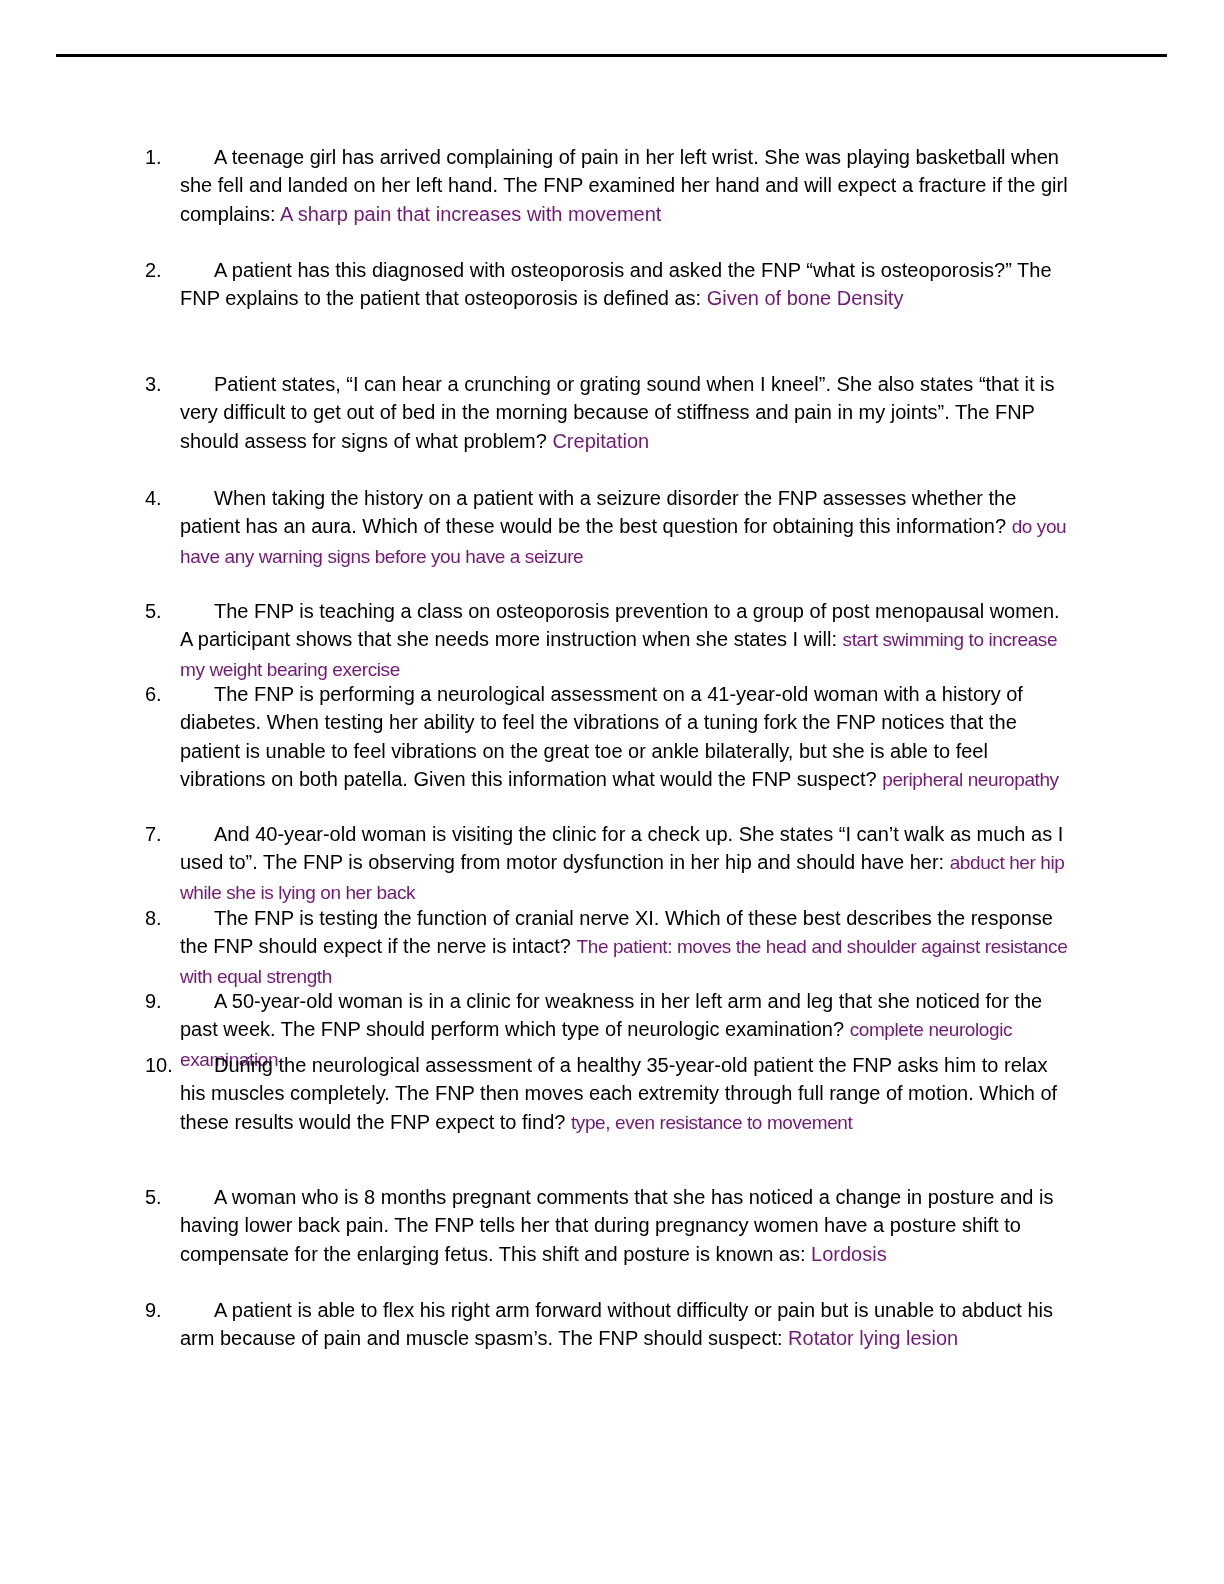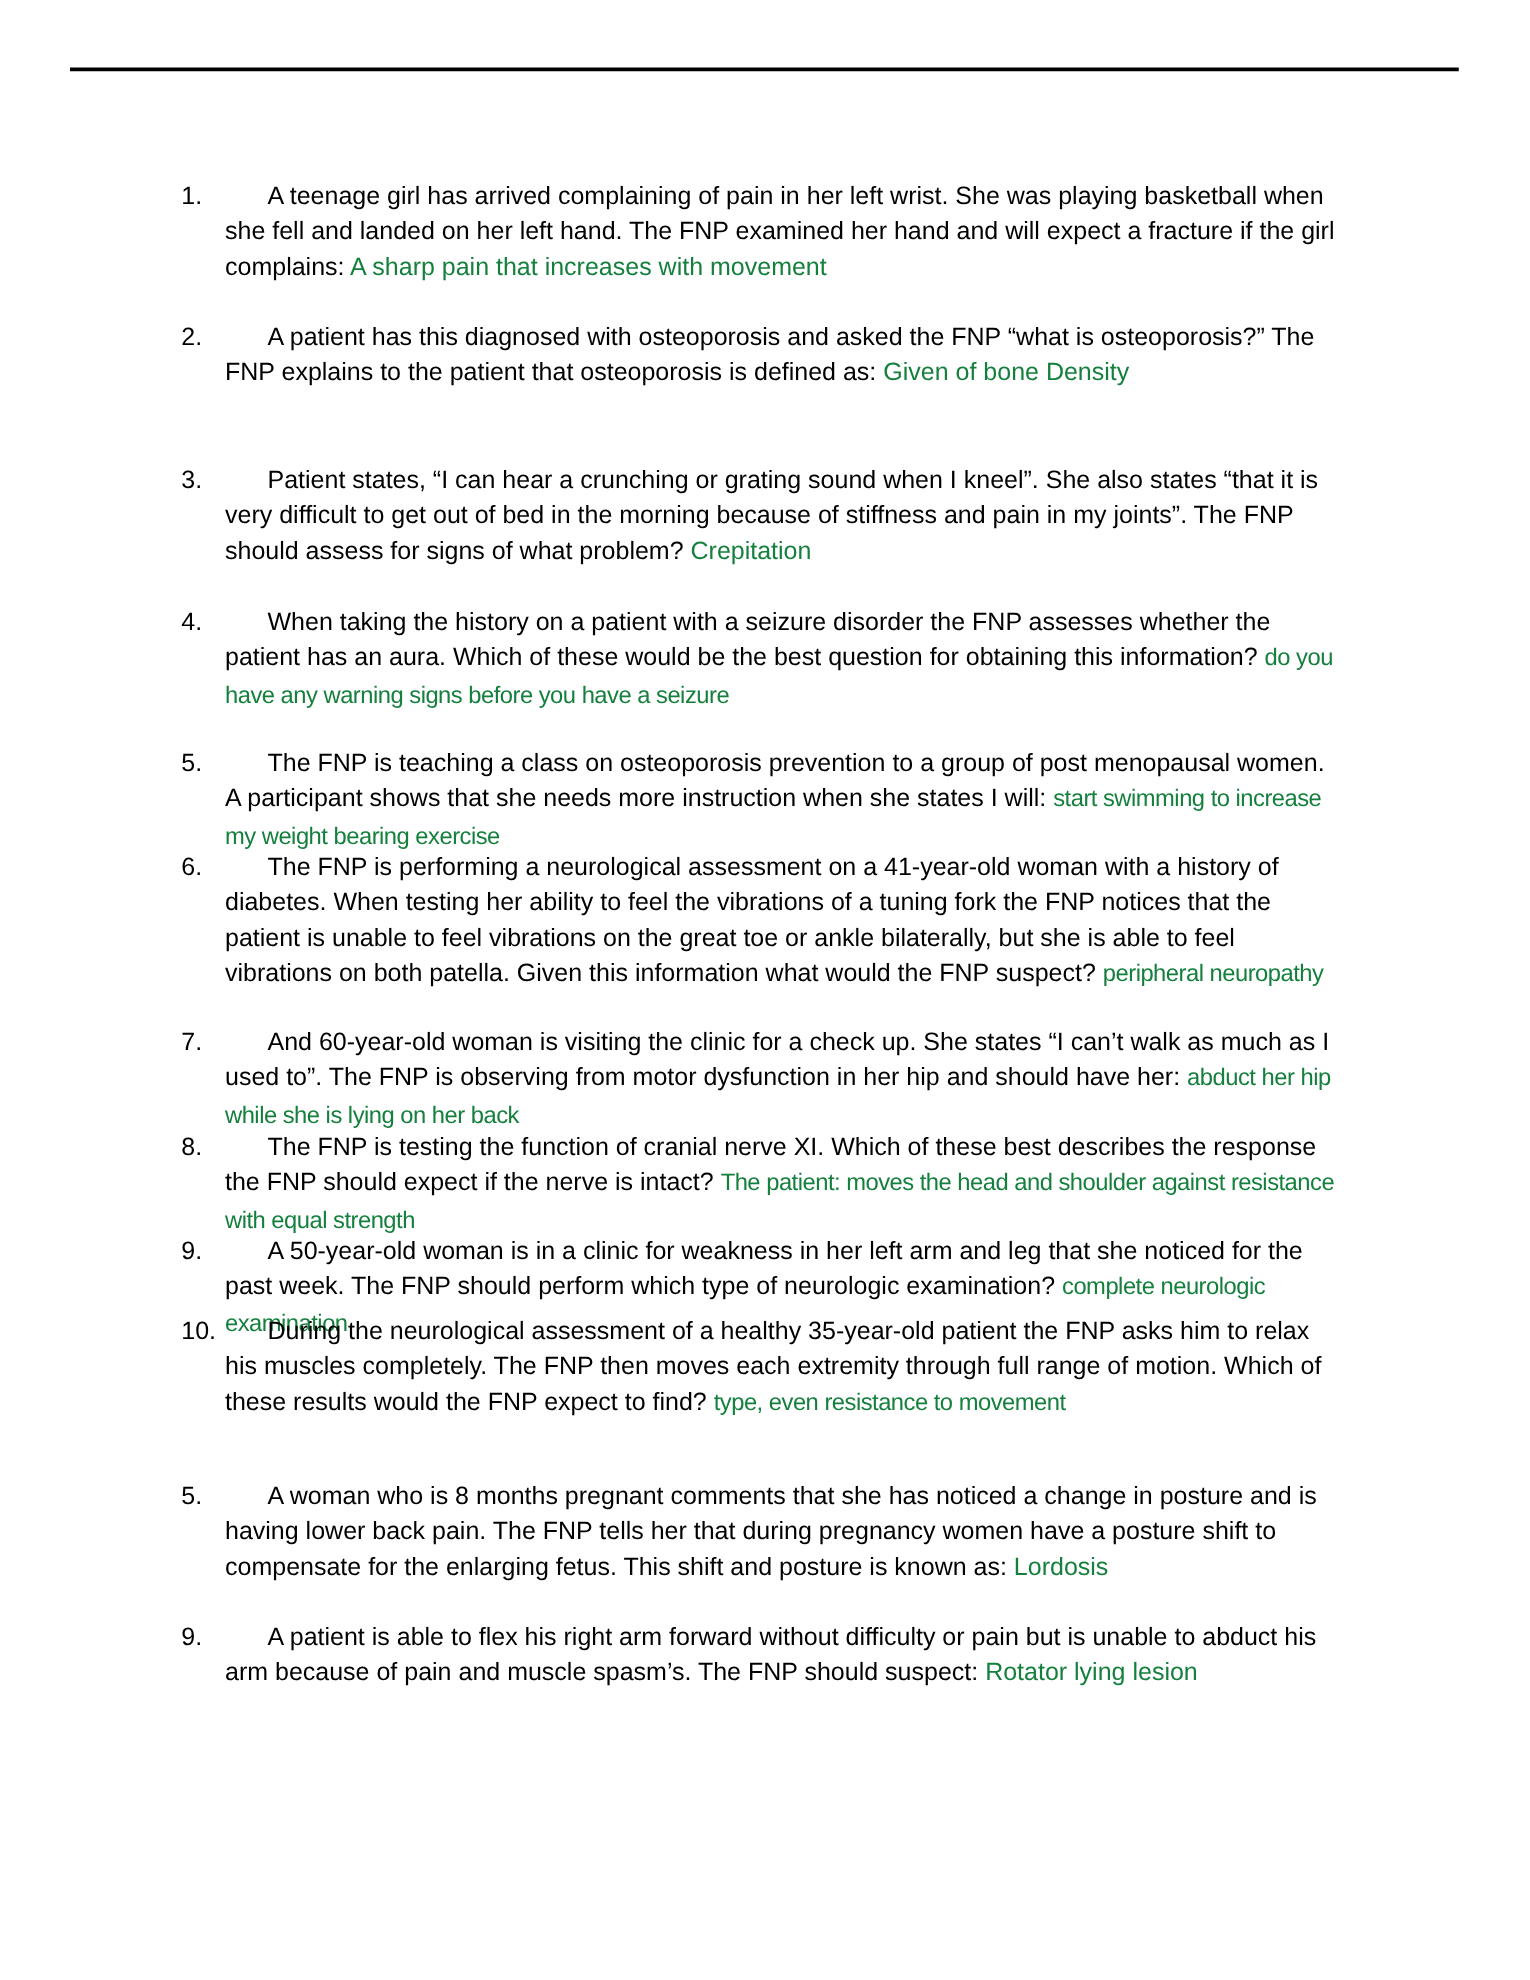--- a/index.html
+++ b/index.html
@@ -13,21 +13,21 @@
   }
   .qlist { position: absolute; left: 0; top: 0; width: 1224px; }
   .q {
     position: absolute; left: 180px; width: 890px;
     font-size: 20px; line-height: 28.3px;
   }
   .q .num {
     position: absolute; left: -35px; top: 0; width: 30px;
   }
   .q .indent { display: inline-block; width: 34px; }
-  .ans { color: #15803d; }
+  .ans { color: #701a75; }
   .ans.alt {
     font-family: "Liberation Sans", sans-serif;
     font-size: 19px; letter-spacing: -0.4px;
   }
 </style>
 </head>
 <body>
 
 <div class="top-rule"></div>
 
@@ -58,21 +58,21 @@
     <span class="indent"></span><span>The FNP is teaching a class on osteoporosis prevention to a group of post menopausal women. A participant shows that she needs more instruction when she states I will: </span><span class="ans alt">start swimming to increase my weight bearing exercise</span>
   </div>
 
   <div class="q" style="top:680px">
     <span class="num">6.</span>
     <span class="indent"></span><span>The FNP is performing a neurological assessment on a 41-year-old woman with a history of diabetes. When testing her ability to feel the vibrations of a tuning fork the FNP notices that the patient is unable to feel vibrations on the great toe or ankle bilaterally, but she is able to feel vibrations on both patella. Given this information what would the FNP suspect? </span><span class="ans alt">peripheral neuropathy</span>
   </div>
 
   <div class="q" style="top:820px">
     <span class="num">7.</span>
-    <span class="indent"></span><span>And 60-year-old woman is visiting the clinic for a check up. She states “I can’t walk as much as I used to”. The FNP is observing from motor dysfunction in her hip and should have her: </span><span class="ans alt">abduct her hip while she is lying on her back</span>
+    <span class="indent"></span><span>And 40-year-old woman is visiting the clinic for a check up. She states “I can’t walk as much as I used to”. The FNP is observing from motor dysfunction in her hip and should have her: </span><span class="ans alt">abduct her hip while she is lying on her back</span>
   </div>
 
   <div class="q" style="top:904px">
     <span class="num">8.</span>
     <span class="indent"></span><span>The FNP is testing the function of cranial nerve XI. Which of these best describes the response the FNP should expect if the nerve is intact? </span><span class="ans alt">The patient: moves the head and shoulder against resistance with equal strength</span>
   </div>
 
   <div class="q" style="top:987px">
     <span class="num">9.</span>
     <span class="indent"></span><span>A 50-year-old woman is in a clinic for weakness in her left arm and leg that she noticed for the past week. The FNP should perform which type of neurologic examination? </span><span class="ans alt">complete neurologic examination</span>

